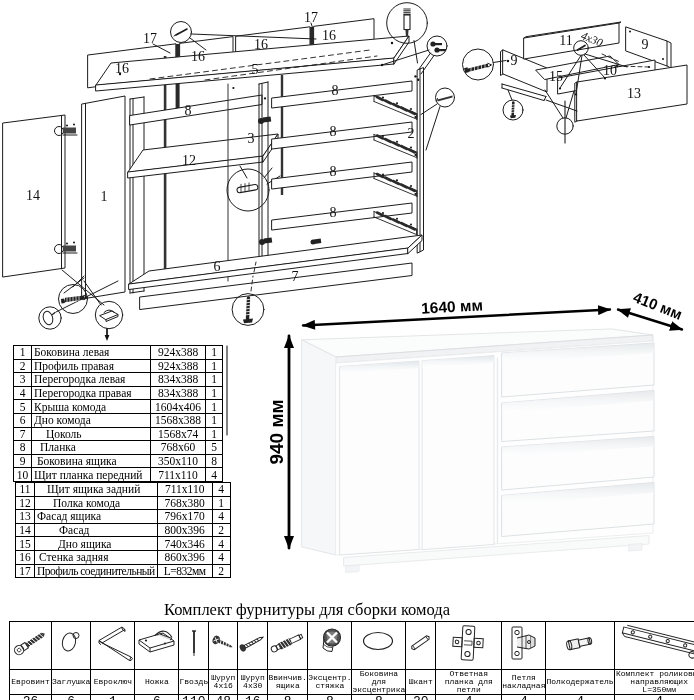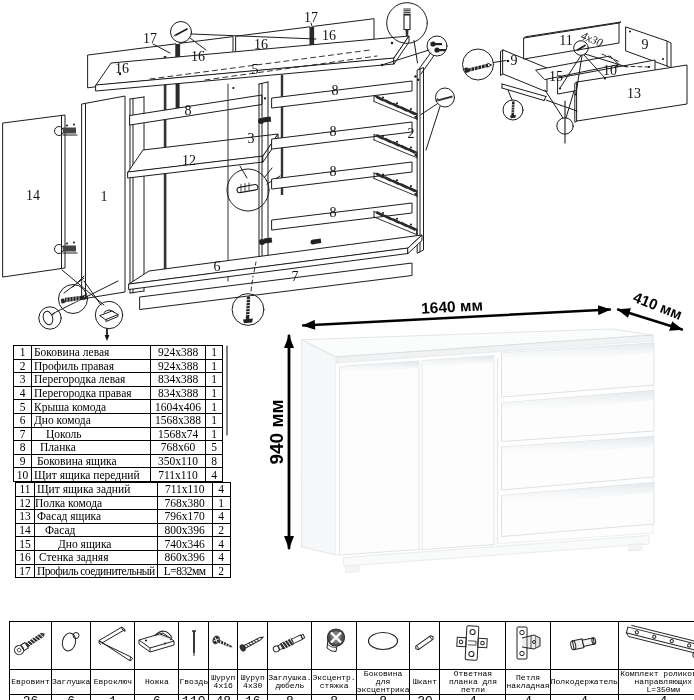--- a/index.html
+++ b/index.html
@@ -405,56 +405,56 @@
           <td class="q">5</td>
         </tr>
 <tr>
           <td class="n">9</td>
           <td style="padding-left:5px">Боковина ящика</td>
           <td class="d">350x110</td>
           <td class="q">8</td>
         </tr>
 <tr>
           <td class="n">10</td>
-          <td>Щит ящика передний</td>
+          <td>Щит планка передний</td>
           <td class="d">711x110</td>
           <td class="q">4</td>
         </tr>
 </tbody>
     </table>
 
 <table class="parts" style="left:15px;top:482px;">
 <colgroup>
         <col style="width:19px">
         <col style="width:121px">
         <col style="width:55px">
         <col style="width:18px">
       </colgroup>
 <tbody>
         <tr>
           <td class="n">11</td>
-          <td style="padding-left:2px">Щит ящика задний</td>
+          <td style="padding-left:12px">Щит ящика задний</td>
           <td class="d">711x110</td>
           <td class="q">4</td>
         </tr>
 <tr>
           <td class="n">12</td>
-          <td style="padding-left:0">Полка комода</td>
+          <td style="padding-left:18px">Полка комода</td>
           <td class="d">768x380</td>
           <td class="q">1</td>
         </tr>
 <tr>
           <td class="n">13</td>
           <td style="">Фасад ящика</td>
           <td class="d">796x170</td>
           <td class="q">4</td>
         </tr>
 <tr>
           <td class="n">14</td>
-          <td style="padding-left:10px">Фасад</td>
+          <td style="padding-left:24px">Фасад</td>
           <td class="d">800x396</td>
           <td class="q">2</td>
         </tr>
 <tr>
           <td class="n">15</td>
           <td style="padding-left:23px">Дно ящика</td>
           <td class="d">740x346</td>
           <td class="q">4</td>
         </tr>
 <tr>
@@ -465,20 +465,21 @@
         </tr>
 <tr>
           <td class="n">17</td>
           <td style="letter-spacing:-0.5px">Профиль соединительный</td>
           <td class="d" style="letter-spacing:-0.5px">L=832мм</td>
           <td class="q">2</td>
         </tr>
 </tbody>
     </table>
 
+<div class="title">Комплект фурнитуры для сборки комода</div>
 
 <table class="hw">
 <colgroup>
 <col style="width:43px">
         <col style="width:38px">
         <col style="width:45px">
         <col style="width:45px">
         <col style="width:28px">
 <col style="width:30px">
         <col style="width:31px">
@@ -610,21 +611,21 @@
             </svg></td>
 </tr>
 <tr class="lb">
 <td>Евровинт</td>
           <td>Заглушка</td>
           <td>Евроключ</td>
           <td>Ножка</td>
           <td>Гвоздь</td>
           <td>Шуруп 4х16</td>
           <td>Шуруп 4х30</td>
-          <td>Заглушка. дюбель</td>
+          <td>Ввинчив. ящика</td>
           <td>Эксцентр. стяжка</td>
           <td>Боковина для эксцентрика</td>
           <td>Шкант</td>
           <td>Ответная планка для петли</td>
           <td>Петля накладная</td>
           <td>Полкодержатель</td>
           <td>Комплект роликовых направляющих L=350мм</td>
 </tr>
 <tr class="qt">
 <td>26</td>

